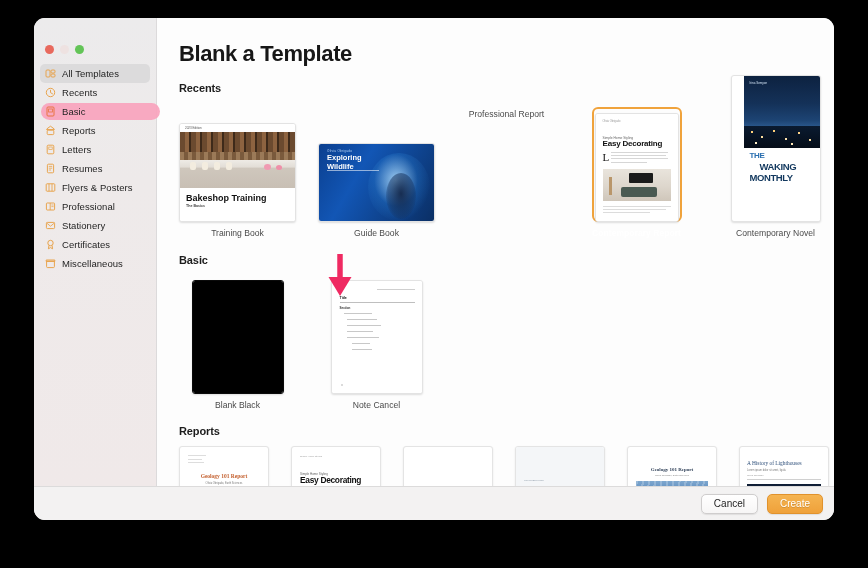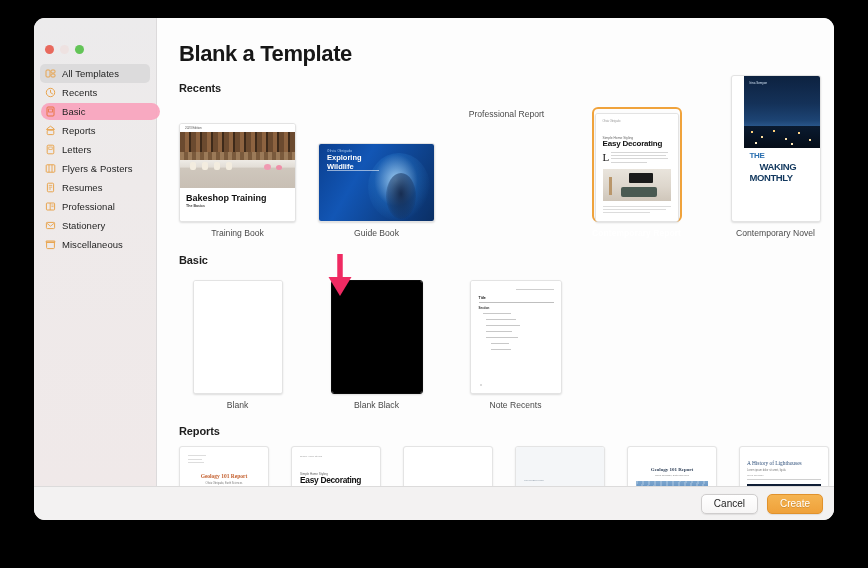--- a/index.html
+++ b/index.html
@@ -313,62 +313,71 @@
                   <rect x="2.2" y="1.2" width="6.6" height="8.6" rx="1" fill="none" stroke="#e8a44e" stroke-width="1"></rect>
                   <rect x="3.8" y="3" width="3.4" height="2.6" fill="none" stroke="#e8a44e" stroke-width=".7"></rect>
                 </svg>
             </span>
             <span class="side-label">Letters</span>
           </div>
 
           <div class="side-item">
             <span class="side-ico">
               <svg viewBox="0 0 11 11">
-                  <rect x="1.2" y="1.8" width="8.6" height="7.4" rx=".8" fill="none" stroke="#e8a44e" stroke-width="1"></rect>
-                  <line x1="4" y1="1.8" x2="4" y2="9.2" stroke="#e8a44e" stroke-width=".9"></line>
-                  <line x1="7" y1="1.8" x2="7" y2="9.2" stroke="#e8a44e" stroke-width=".9"></line>
-                </svg>
-            </span>
-            <span class="side-label">Flyers &amp; Posters</span>
-          </div>
-
-          <div class="side-item">
-            <span class="side-ico">
-              <svg viewBox="0 0 11 11">
                   <rect x="2.4" y="1.2" width="6.2" height="8.6" rx="1" fill="none" stroke="#e8a44e" stroke-width="1"></rect>
                   <line x1="3.8" y1="3.4" x2="7.2" y2="3.4" stroke="#e8a44e" stroke-width=".8"></line>
                   <line x1="3.8" y1="5.2" x2="7.2" y2="5.2" stroke="#e8a44e" stroke-width=".8"></line>
                   <line x1="3.8" y1="7" x2="6" y2="7" stroke="#e8a44e" stroke-width=".8"></line>
                 </svg>
             </span>
             <span class="side-label">Resumes</span>
           </div>
 
           <div class="side-item">
             <span class="side-ico">
               <svg viewBox="0 0 11 11">
+                  <rect x="1.2" y="1.8" width="8.6" height="7.4" rx=".8" fill="none" stroke="#e8a44e" stroke-width="1"></rect>
+                  <line x1="4" y1="1.8" x2="4" y2="9.2" stroke="#e8a44e" stroke-width=".9"></line>
+                  <line x1="7" y1="1.8" x2="7" y2="9.2" stroke="#e8a44e" stroke-width=".9"></line>
+                </svg>
+            </span>
+            <span class="side-label">Flyers &amp; Posters</span>
+          </div>
+
+          <div class="side-item">
+            <span class="side-ico">
+              <svg viewBox="0 0 11 11">
                   <rect x="1.4" y="2" width="8.2" height="7" rx=".8" fill="none" stroke="#e8a44e" stroke-width="1"></rect>
                   <line x1="5.2" y1="2" x2="5.2" y2="9" stroke="#e8a44e" stroke-width=".9"></line>
                   <line x1="6.4" y1="4" x2="8.6" y2="4" stroke="#e8a44e" stroke-width=".7"></line>
                   <line x1="6.4" y1="5.6" x2="8.6" y2="5.6" stroke="#e8a44e" stroke-width=".7"></line>
                 </svg>
             </span>
             <span class="side-label">Professional</span>
           </div>
 
           <div class="side-item">
             <span class="side-ico">
               <svg viewBox="0 0 11 11">
                   <rect x="1.4" y="2.4" width="8.2" height="6.2" rx="1" fill="none" stroke="#e8a44e" stroke-width="1"></rect>
                   <path d="M1.6 3 5.5 6.2 9.4 3" fill="none" stroke="#e8a44e" stroke-width=".9"></path>
                 </svg>
             </span>
             <span class="side-label">Stationery</span>
           </div>
 
+          <div class="side-item">
+            <span class="side-ico">
+              <svg viewBox="0 0 11 11">
+                  <circle cx="5.5" cy="4" r="2.7" fill="none" stroke="#e8a44e" stroke-width="1"></circle>
+                  <path d="M4 6.4 3.4 9.8l2.1-1.2 2.1 1.2L7 6.4" fill="none" stroke="#e8a44e" stroke-width="1" stroke-linejoin="round"></path>
+                </svg>
+            </span>
+            <span class="side-label">Certificates</span>
+          </div>
 
           <div class="side-item">
             <span class="side-ico">
               <svg viewBox="0 0 11 11">
                   <path d="M1.6 3.2h7.8v5.4a1 1 0 0 1-1 1H2.6a1 1 0 0 1-1-1z" fill="none" stroke="#e8a44e" stroke-width="1"></path>
                   <path d="M1.2 2h8.6v1.4H1.2z" fill="none" stroke="#e8a44e" stroke-width="1"></path>
                 </svg>
             </span>
             <span class="side-label">Miscellaneous</span>
           </div>
@@ -476,28 +485,20 @@
             </div>
             <div class="tpl-name"><span>Contemporary Novel</span></div>
           </div>
 
         </div>
 
         <div class="sec-title">Basic</div>
 
         <div class="row">
 
-          <div class="tpl">
-            <div class="thumb-wrap">
-              <div class="thumb">
-                  <div class="t-blank"></div>
-                </div>
-            </div>
-            <div class="tpl-name"><span>Blank</span></div>
-          </div>
 
 
           <div class="tpl">
             <div class="thumb-wrap">
               <div class="thumb t-black-wrap" style="border-color:#0a0a0a">
                   <div class="t-black"></div>
                 </div>
             </div>
             <div class="tpl-name"><span>Blank Black</span></div>
           </div>
@@ -514,21 +515,21 @@
                   <div class="b" style="left:15px;top:38px;width:30px"></div>
                   <div class="b" style="left:15px;top:44px;width:34px"></div>
                   <div class="b" style="left:15px;top:50px;width:26px"></div>
                   <div class="b" style="left:15px;top:56px;width:32px"></div>
                   <div class="b" style="left:20px;top:62px;width:18px"></div>
                   <div class="b" style="left:20px;top:68px;width:20px"></div>
                   <div class="pg"></div>
                 </div>
               </div>
             </div>
-            <div class="tpl-name"><span>Note Recents</span></div>
+            <div class="tpl-name"><span>Note Cancel</span></div>
           </div>
 
         </div>
 
         <div class="sec-title">Reports</div>
 
         <div class="rep-row">
 
           <div class="rep">
             <div class="card r-geo">

